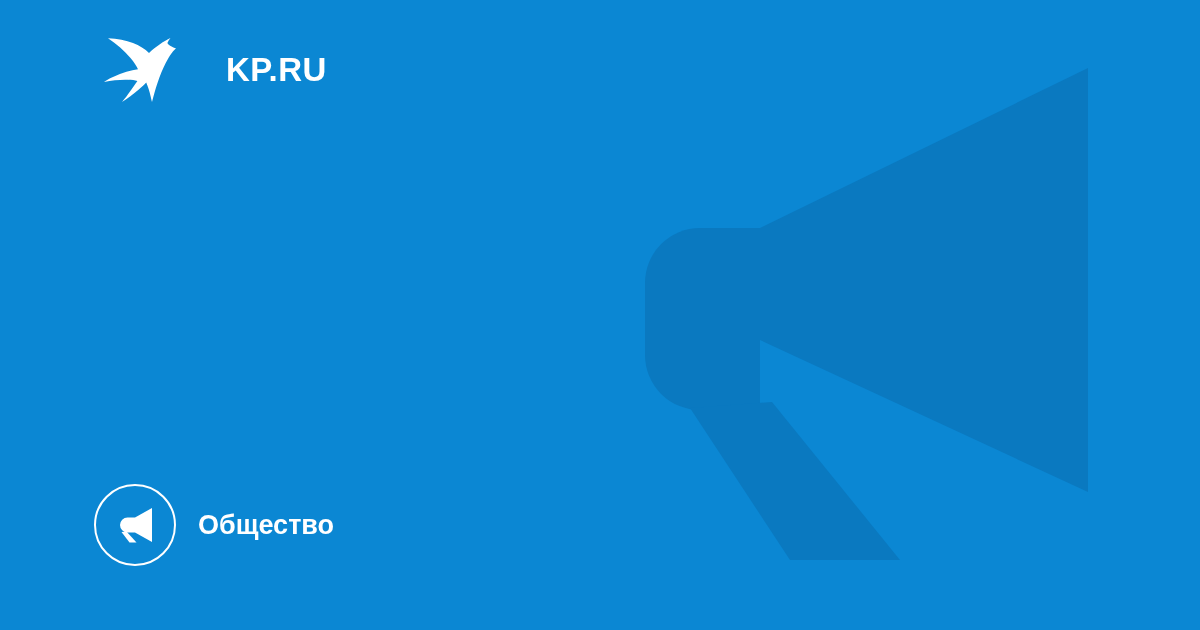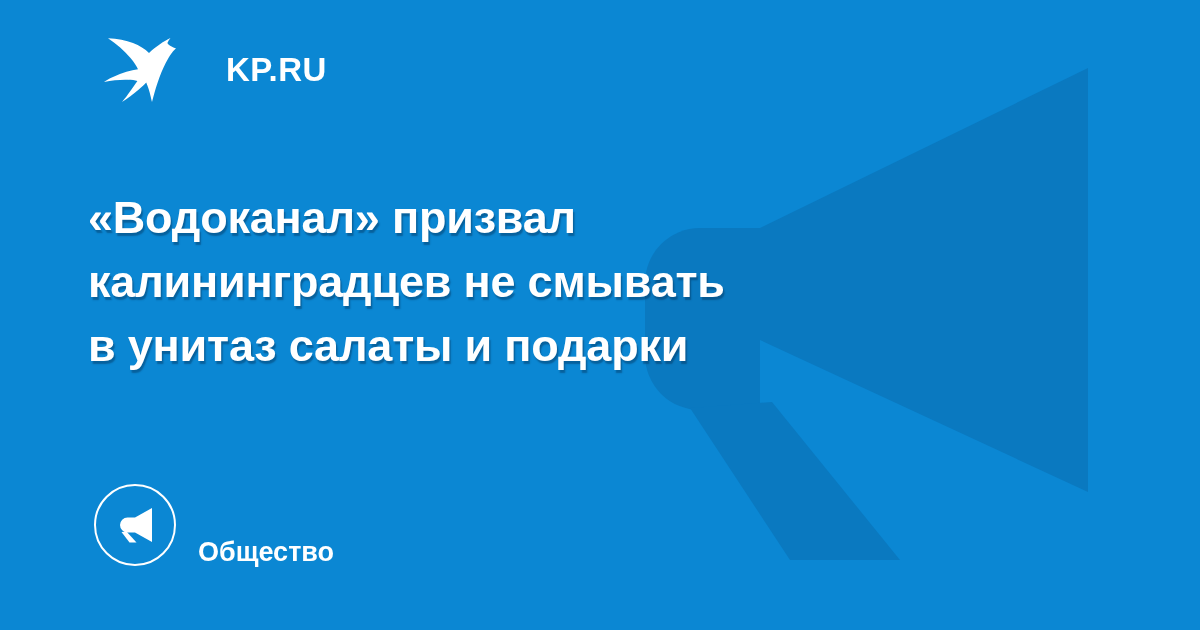--- a/index.html
+++ b/index.html
@@ -74,21 +74,21 @@
     white-space: nowrap;
     text-shadow: 1.5px 2.5px 1.5px rgba(0, 40, 75, 0.40);
   }
 
   
   .rubric {
     position: absolute;
     left: 94px;
     top: 484px;
     display: flex;
-    align-items: flex-end;
+    align-items: center;
     gap: 22px;
     z-index: 5;
   }
   .rubric-icon {
     width: 82px;
     height: 82px;
     border: 2px solid #ffffff;
     border-radius: 50%;
     display: flex;
     align-items: center;
@@ -146,25 +146,20 @@
                C56.0 39.5 58.8 32.5 61.7 27.0
                C64.0 22.6 66.0 19.3 67.6 17.2
                C69.8 14.3 71.3 12.8 72 12.2
                C70.5 11.8 68.5 11.0 66.6 9.9
                C64.9 8.9 63.8 7.9 63.4 7.0
                C64.2 5.2 65.3 3.4 66.5 2.0 Z" fill="#ffffff"></path>
     </svg>
     <span class="brand-word">KP.RU</span>
   </div>
 
-  <div class="headline">
-    <div class="headline-line">«Водоканал» призвал</div>
-    <div class="headline-line">калининградцев не смывать</div>
-    <div class="headline-line">в унитаз салаты и подарки</div>
-  </div>
 
   <div class="rubric">
     <span class="rubric-icon">
       <svg width="42" height="42" viewBox="0 0 42 42" xmlns="http://www.w3.org/2000/svg" aria-hidden="true">
 
         <path d="M38 4 L38 38 L21 28.5 L21 13.5 Z" fill="#ffffff"></path>
 
         <path d="M21 13.5 L21 28.5 L13.5 28.5
                  A 7.5 7.5 0 0 1 13.5 13.5 Z" fill="#ffffff"></path>
 

